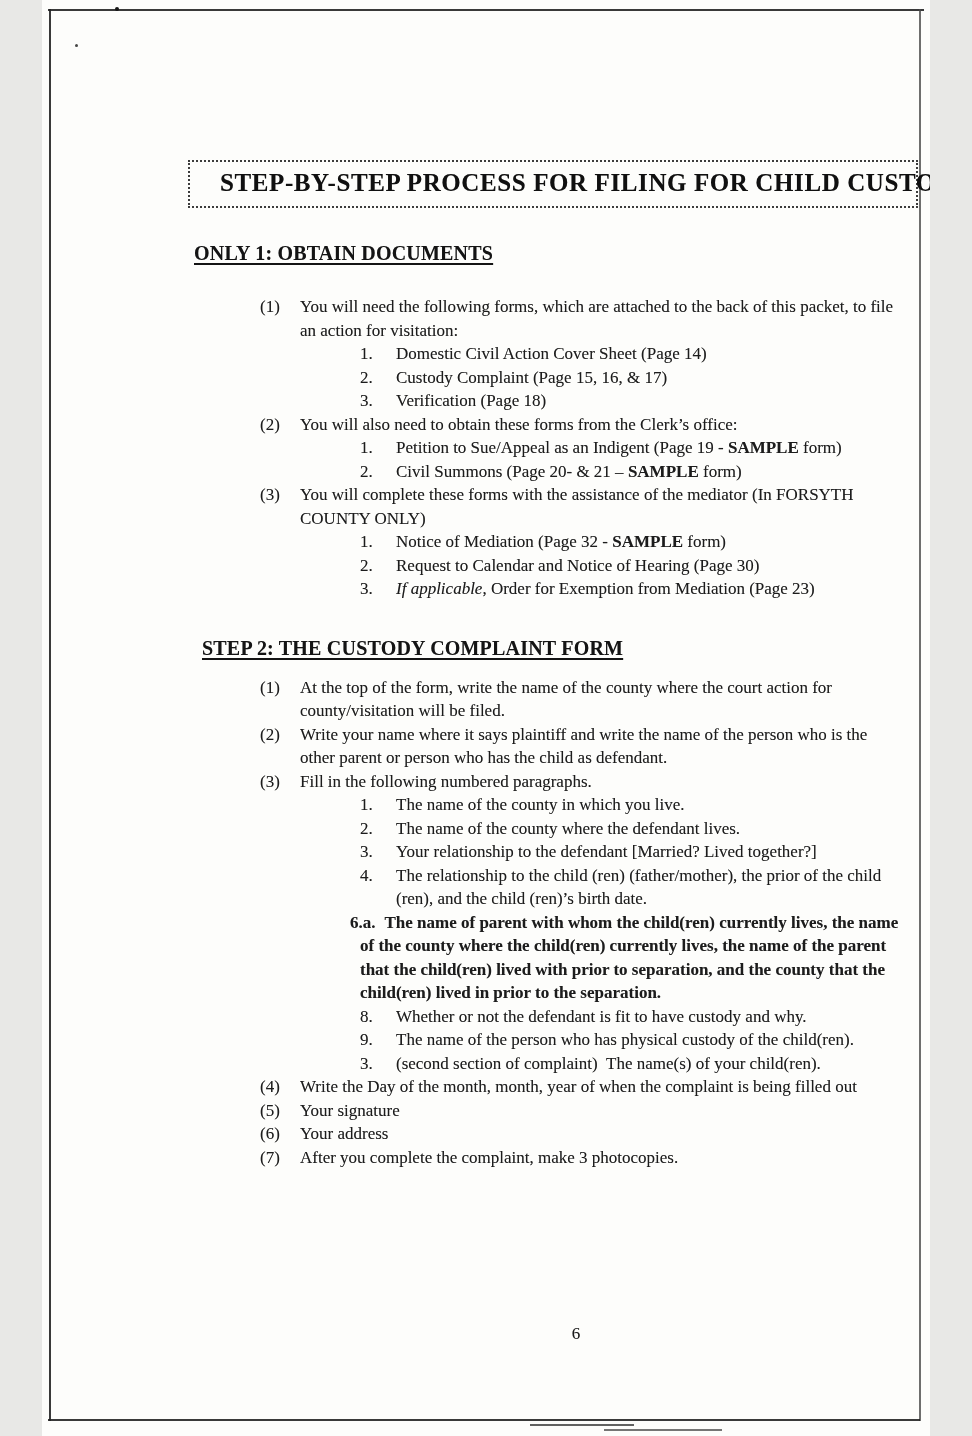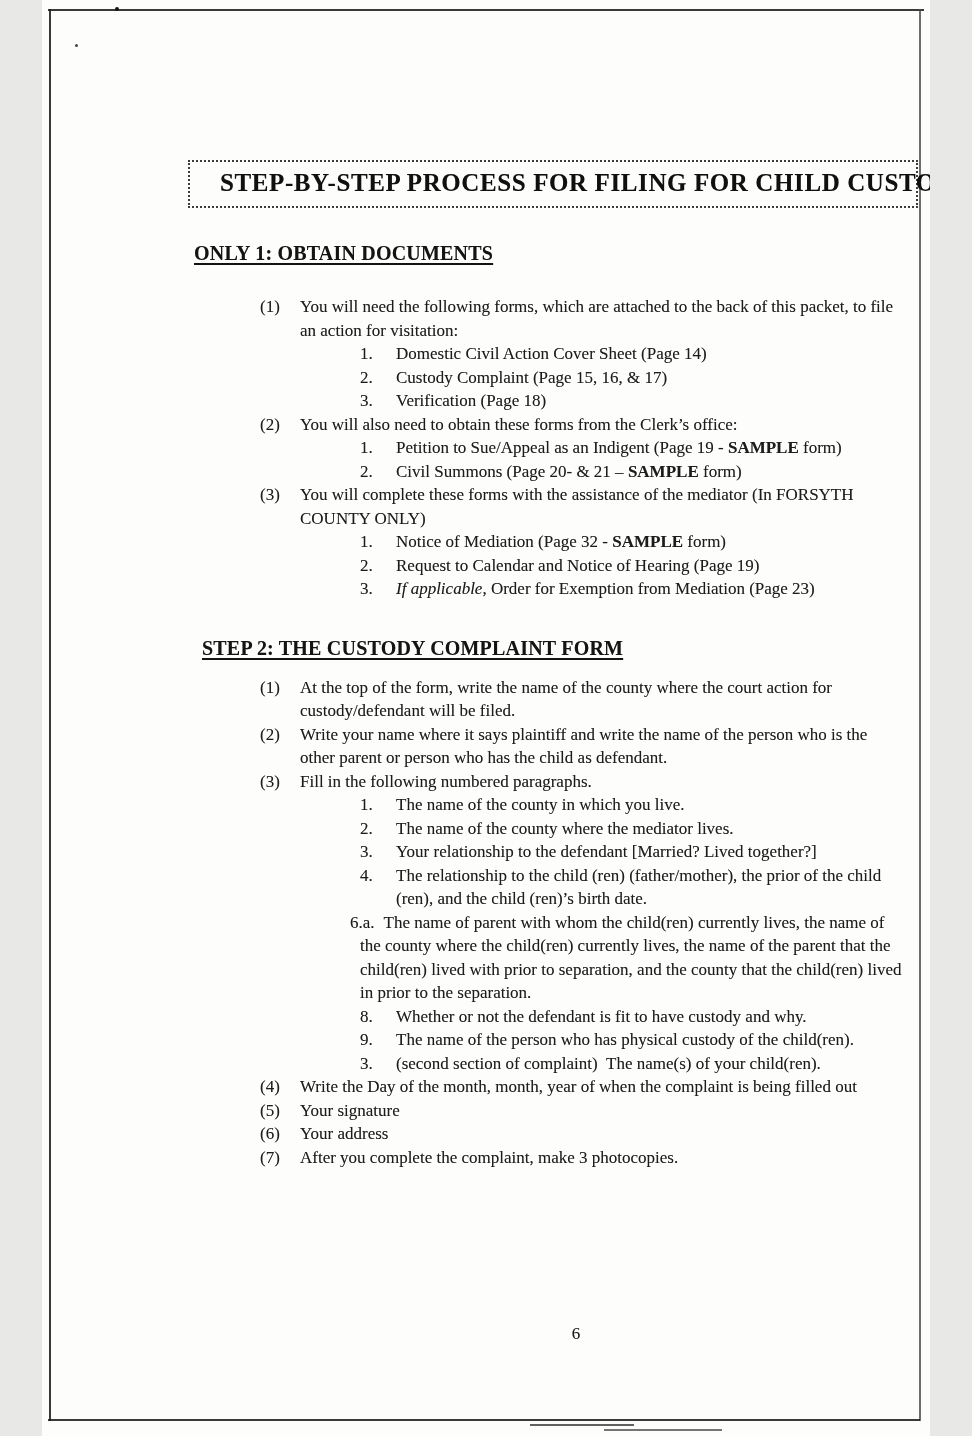--- a/index.html
+++ b/index.html
@@ -57,21 +57,21 @@
 
   .list { margin-top: 30px; font-size: 17px; line-height: 23.5px; }
   .list.second { margin-top: 16px; }
 
   .row { display: flex; align-items: flex-start; }
   .lvlA { margin-left: 66px; }
   .lvlA > .lab { flex: 0 0 40px; }
   .lvlB { margin-left: 166px; }
   .lvlB > .lab { flex: 0 0 36px; }
   .row > .txt { flex: 1; }
-  .nohang { display: block; margin-left: 166px; text-indent: -10px; }
+  .nohang { display: block; margin-left: 166px; text-indent: -10px; font-weight: bold; }
   .nohang .lab { display: inline; padding-right: 9px; }
   .nohang .txt { display: inline; }
   b { font-weight: bold; }
   i { font-style: italic; }
 
   .page-num {
     position: absolute;
     top: 1324px;
     left: 152px;
     width: 764px;
@@ -136,53 +136,53 @@
       <div class="row lvlA">
         <span class="lab">(3)</span>
         <span class="txt">You will complete these forms with the assistance of the mediator (In FORSYTH COUNTY ONLY)</span>
       </div>
       <div class="row lvlB">
         <span class="lab">1.</span>
         <span class="txt"><span>Notice of Mediation (Page 32 - </span><b>SAMPLE</b><span> form)</span></span>
       </div>
       <div class="row lvlB">
         <span class="lab">2.</span>
-        <span class="txt">Request to Calendar and Notice of Hearing (Page 19)</span>
+        <span class="txt">Request to Calendar and Notice of Hearing (Page 30)</span>
       </div>
       <div class="row lvlB">
         <span class="lab">3.</span>
         <span class="txt"><i>If applicable</i><span>, Order for Exemption from Mediation (Page 23)</span></span>
       </div>
 
     </div>
 
     <h2 class="step-heading second">STEP 2: THE CUSTODY COMPLAINT FORM</h2>
 
     <div class="list second">
 
       <div class="row lvlA">
         <span class="lab">(1)</span>
-        <span class="txt">At the top of the form, write the name of the county where the court action for custody/defendant will be filed.</span>
+        <span class="txt">At the top of the form, write the name of the county where the court action for county/visitation will be filed.</span>
       </div>
       <div class="row lvlA">
         <span class="lab">(2)</span>
         <span class="txt">Write your name where it says plaintiff and write the name of the person who is the other parent or person who has the child as defendant.</span>
       </div>
       <div class="row lvlA">
         <span class="lab">(3)</span>
         <span class="txt">Fill in the following numbered paragraphs.</span>
       </div>
 
       <div class="row lvlB">
         <span class="lab">1.</span>
         <span class="txt">The name of the county in which you live.</span>
       </div>
       <div class="row lvlB">
         <span class="lab">2.</span>
-        <span class="txt">The name of the county where the mediator lives.</span>
+        <span class="txt">The name of the county where the defendant lives.</span>
       </div>
       <div class="row lvlB">
         <span class="lab">3.</span>
         <span class="txt">Your relationship to the defendant [Married? Lived together?]</span>
       </div>
       <div class="row lvlB">
         <span class="lab">4.</span>
         <span class="txt">The relationship to the child (ren) (father/mother), the prior of the child (ren), and the child (ren)’s birth date.</span>
       </div>
       <div class="row nohang">

